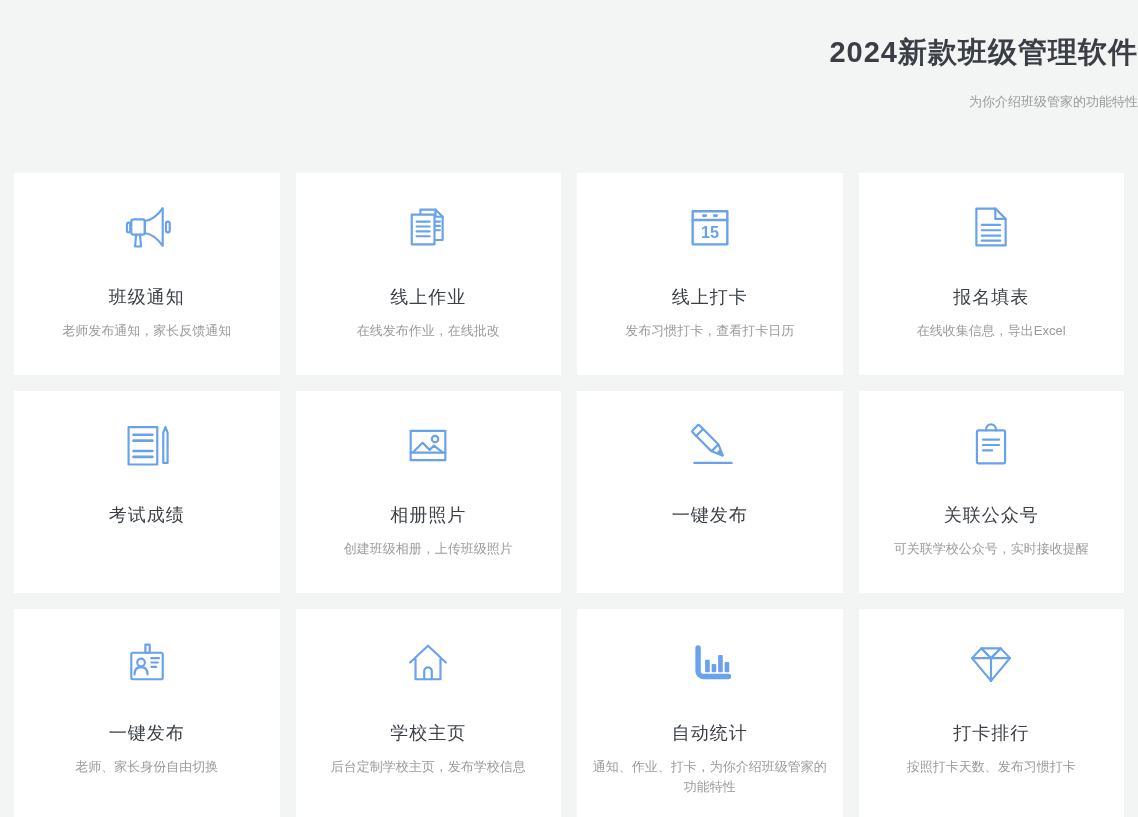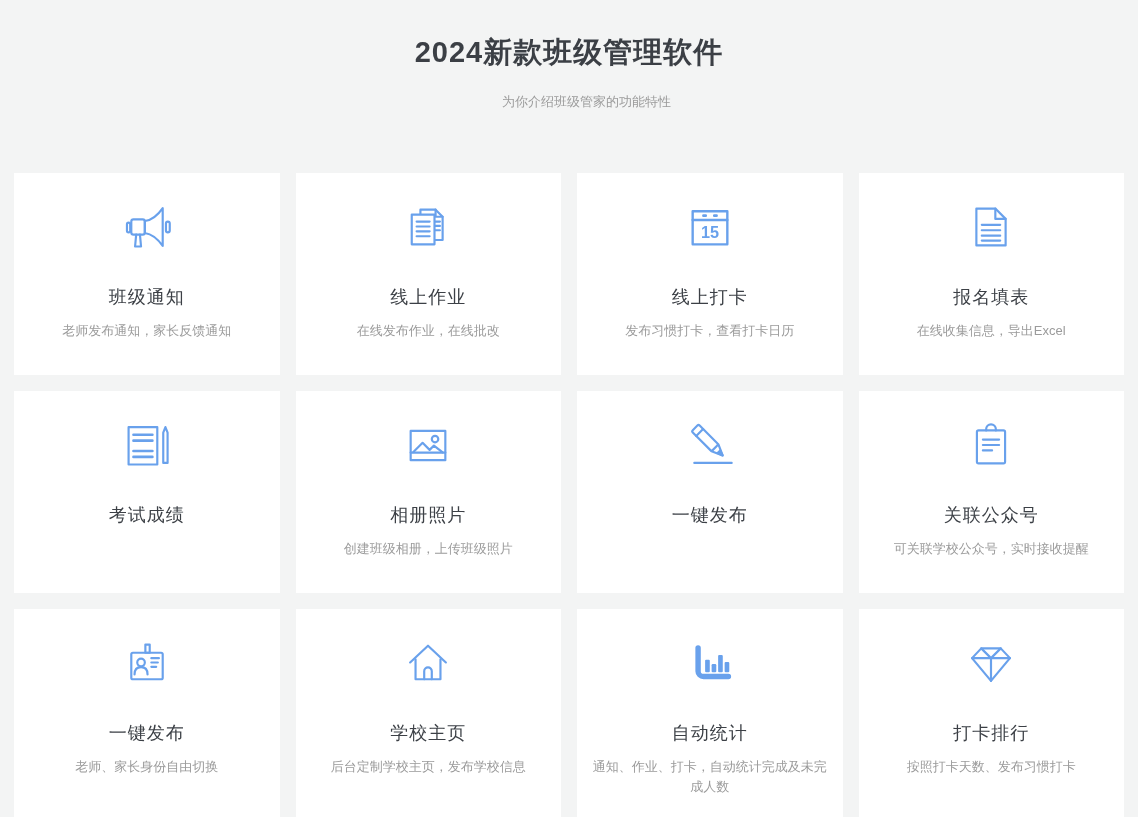--- a/index.html
+++ b/index.html
@@ -11,21 +11,21 @@
   }
   *{box-sizing:border-box;}
   html,body{margin:0;padding:0;}
   body{
     background:var(--page-bg);
     font-family:"Liberation Sans","DejaVu Sans",sans-serif;
     width:1138px;
     min-height:817px;
     padding-bottom:22px;
   }
-  .header{text-align:center;}
+  .header{text-align:right;}
   .page-title{
     margin:33px 0 0;
     font-size:29px;
     font-weight:700;
     color:var(--title-color);
     letter-spacing:1px;
   }
   .page-subtitle{
     margin:20px 0 0;
     font-size:13px;
@@ -186,21 +186,21 @@
 
   <div class="card">
     <span class="icon"><svg viewBox="0 0 48 48" fill="none" stroke="currentColor" stroke-width="2" stroke-linecap="round" stroke-linejoin="round">
           <path d="M13 10 V31.5 A5 5 0 0 0 18 36.5 H41" stroke-width="5"></path>
           <rect x="19.5" y="21" width="4.3" height="11.5" rx="1" fill="currentColor" stroke="none"></rect>
           <rect x="25.5" y="25" width="4.3" height="7.5" rx="1" fill="currentColor" stroke="none"></rect>
           <rect x="31.5" y="16.5" width="4.3" height="16" rx="1" fill="currentColor" stroke="none"></rect>
           <rect x="37.5" y="23" width="4.3" height="9.5" rx="1" fill="currentColor" stroke="none"></rect>
         </svg></span>
     <h2 class="card-title">自动统计</h2>
-    <p class="card-desc">通知、作业、打卡，自动统计完成及未完成人数</p>
+    <p class="card-desc">通知、作业、打卡，为你介绍班级管家的功能特性</p>
   </div>
 
   <div class="card">
     <span class="icon"><svg viewBox="0 0 48 48" fill="none" stroke="currentColor" stroke-width="2" stroke-linecap="round" stroke-linejoin="round">
           <path d="M15 10.5 H33 L41.5 19.5 L24 40.5 L6.5 19.5 Z"></path>
           <path d="M6.5 19.5 H41.5"></path>
           <path d="M15 10.5 L24 19.5 L33 10.5"></path>
           <path d="M24 19.5 V40.5"></path>
         </svg></span>
     <h2 class="card-title">打卡排行</h2>

